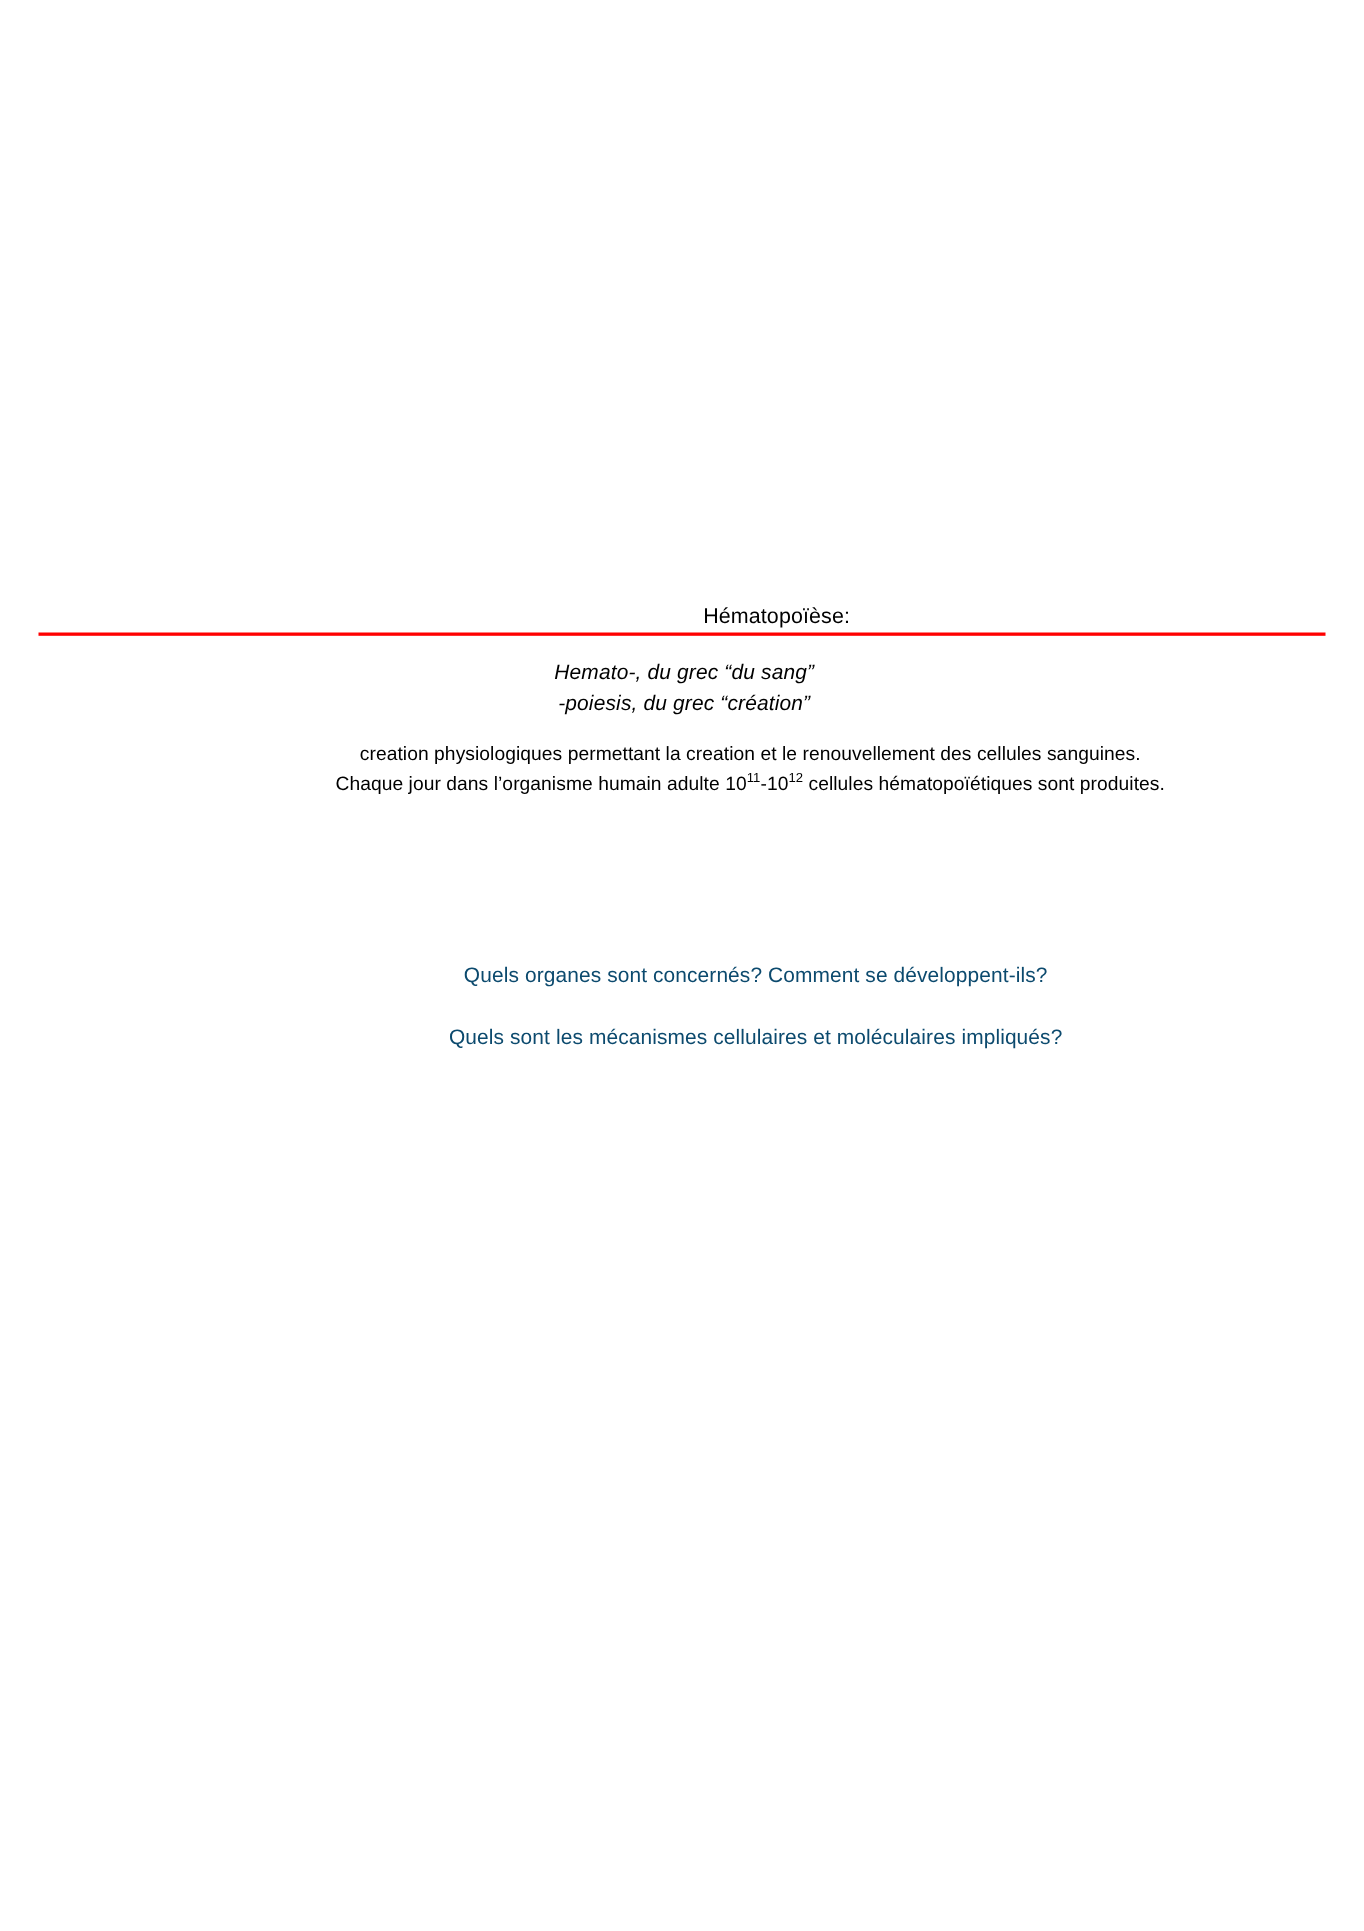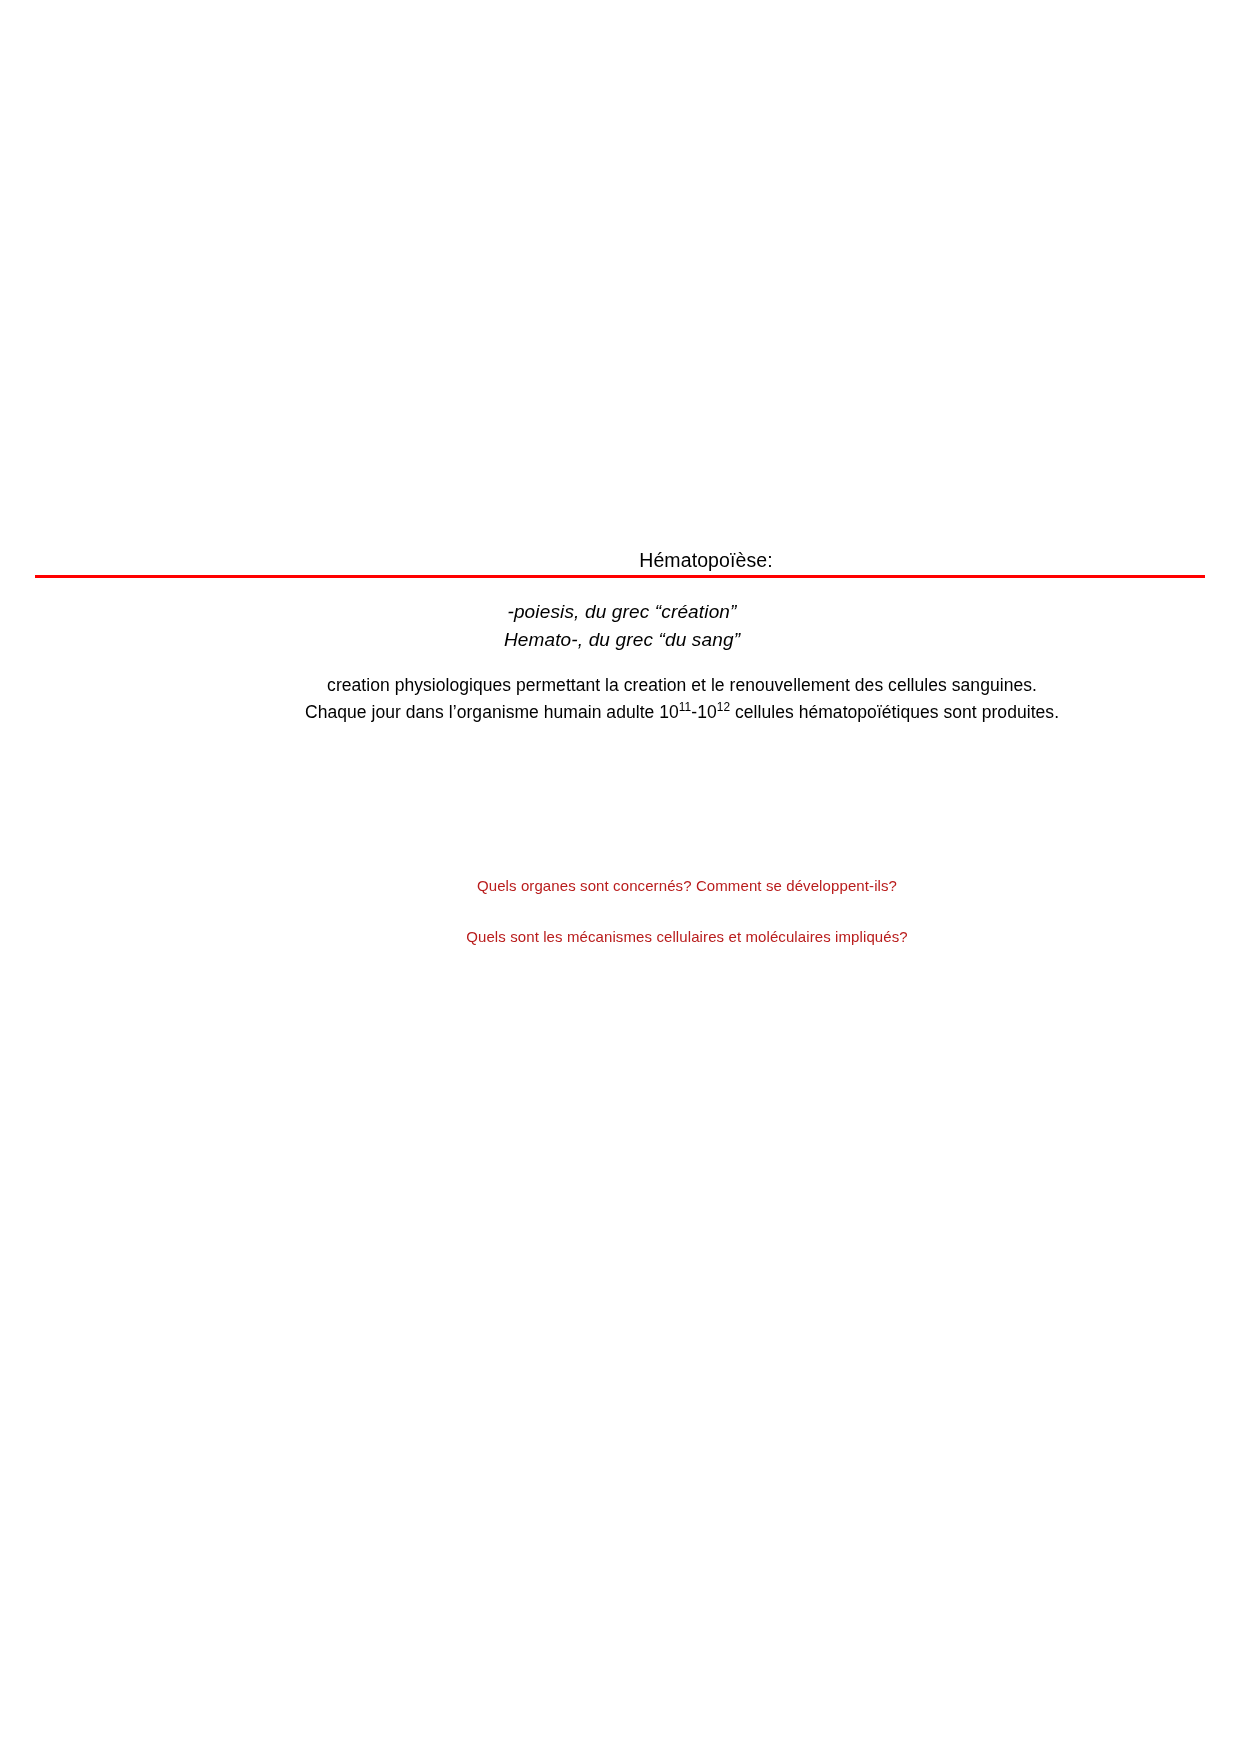--- a/index.html
+++ b/index.html
@@ -94,43 +94,43 @@
   
   .questions {
     position: absolute;
     left: 172px;
     top: 876px;
     width: 1030px;
   }
 
   .questions .q-item {
     margin: 0 0 31px 0;
-    font-size: 15px;
+    font-size: 19px;
     line-height: 1.3;
-    color: #b91c1c;
+    color: #0c4a6e;
     letter-spacing: 0.1px;
   }
 
   .questions .q-item:last-child {
     margin-bottom: 0;
   }
 </style>
 </head>
 <body>
 
 <div class="slide">
 
   <div class="title-wrap">
     <h1 class="slide-title">Hématopoïèse:</h1>
     <hr class="title-rule">
   </div>
 
   <div class="etymology">
+    <p>Hemato-, du grec “du sang”</p>
     <p>-poiesis, du grec “création”</p>
-    <p>Hemato-, du grec “du sang”</p>
   </div>
 
   <div class="definition">
     <p>creation physiologiques permettant la creation et le renouvellement des cellules sanguines.</p>
     <p>
       <span>Chaque jour dans l’organisme humain adulte 10</span><sup>11</sup><span>-10</span><sup>12</sup><span> cellules hématopoïétiques sont produites.</span>
     </p>
   </div>
 
   <div class="questions">

